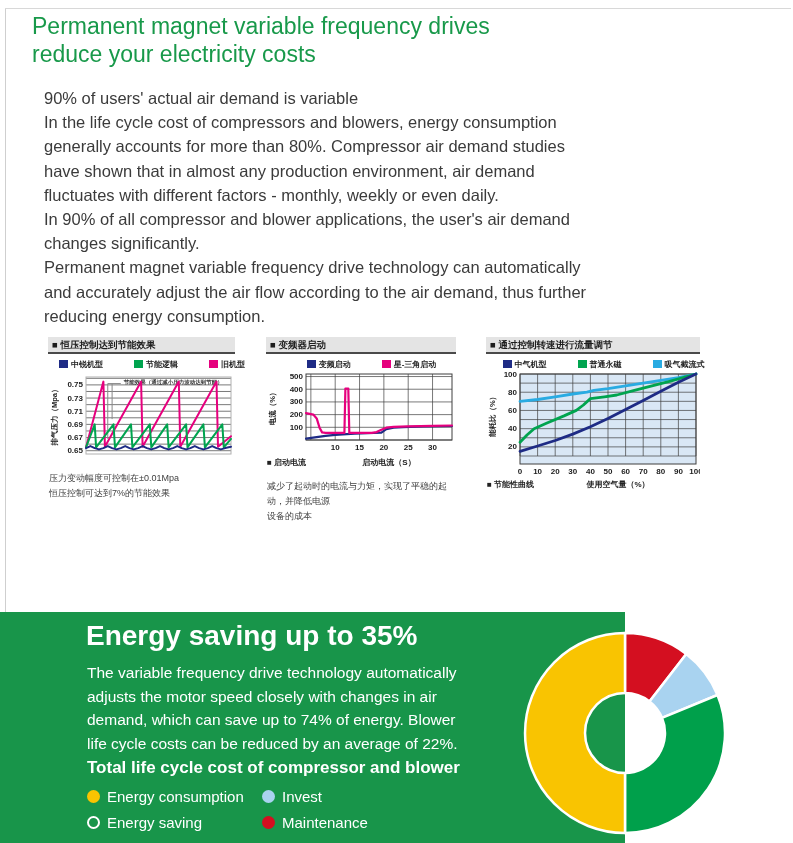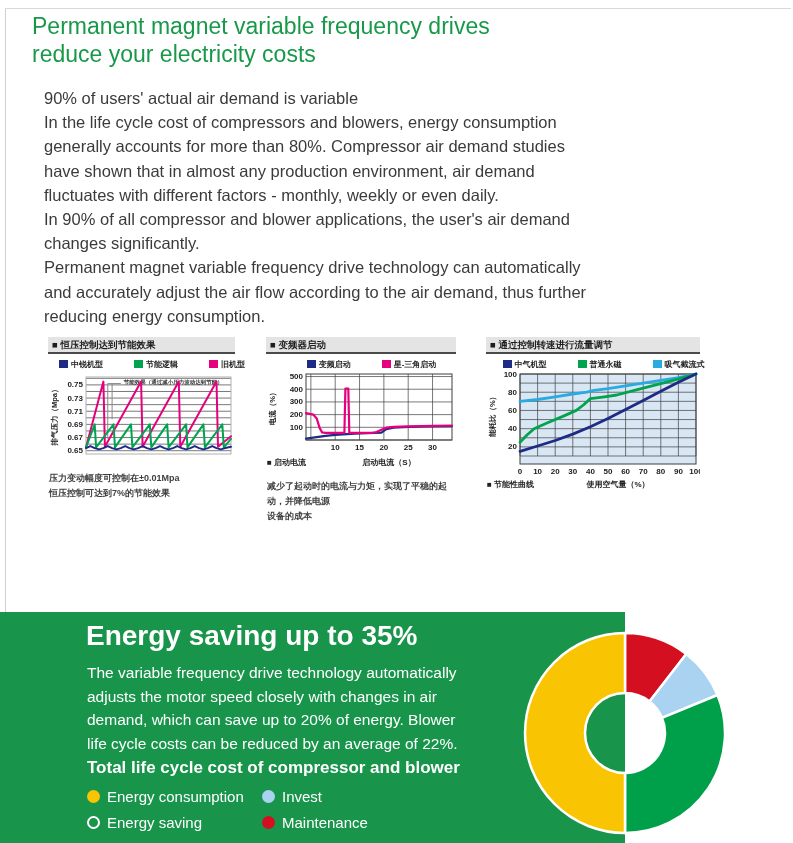--- a/index.html
+++ b/index.html
@@ -11,21 +11,21 @@
         color:#18994a;line-height:28px;letter-spacing:0;}
   .intro{position:absolute;left:44px;top:86px;width:660px;font-size:16.5px;color:#3b3b3b;
         line-height:24.2px;}
   .chart-panel{position:absolute;top:337px;}
   .ch-header{height:15px;line-height:15px;background:#e4e4e4;border-bottom:2px solid #4a4a4a;
         font-size:9.5px;font-weight:bold;color:#1d1d1d;padding-left:4px;white-space:nowrap;overflow:hidden;}
   .ch-legend{margin-top:4px;display:flex;justify-content:center;gap:10px;font-size:8px;
         color:#222;align-items:center;height:12px;font-weight:600;white-space:nowrap;}
   .leg-item{display:inline-flex;align-items:center;gap:3px;padding-left:21px;}
   .leg-swatch{display:inline-block;width:9px;height:8px;}
-  .ch-caption{margin-top:7px;font-size:9px;font-weight:700;color:#3f3f3f;line-height:15px;padding-left:1px;}
+  .ch-caption{margin-top:7px;font-size:9px;font-weight:400;color:#3f3f3f;line-height:15px;padding-left:1px;}
   .banner{position:absolute;left:0;top:612px;width:625px;height:231px;background:#18954a;color:#fff;}
   .bn-heading{position:absolute;left:86px;top:8px;font-size:28px;font-weight:bold;}
   .bn-body{position:absolute;left:87px;top:49px;font-size:15.5px;line-height:23.5px;font-weight:500;}
   .bn-sub{position:absolute;left:87px;top:146px;font-size:17px;font-weight:bold;}
   .bn-legend{position:absolute;left:87px;top:176px;display:grid;grid-template-columns:175px auto;
         grid-row-gap:9px;font-size:15px;font-weight:500;}
   .bn-leg-item{display:flex;align-items:center;gap:7px;}
   .bn-marker{width:13px;height:13px;border-radius:50%;box-sizing:border-box;flex:none;}
   .bn-marker.hollow{border:2.5px solid #fff;background:transparent;}
   #donut{position:absolute;left:513px;top:621px;}
@@ -197,21 +197,21 @@
         <polyline points="34.0,81.4 51.6,76.0 69.2,70.5 86.8,64.1 104.4,56.8 122.0,48.6 139.6,39.5 157.2,30.4 174.8,21.3 192.4,12.2 210.0,4.0" fill="none" stroke="#1e2b85" stroke-width="2.8" stroke-linejoin="round" stroke-linecap="round"></polyline>
       </svg>
     <div class="ch-caption"></div>
   </div>
 
   <div class="banner">
     <div class="bn-heading">Energy saving up to 35%</div>
     <div class="bn-body">
         <div>The variable frequency drive technology automatically</div>
         <div>adjusts the motor speed closely with changes in air</div>
-        <div>demand, which can save up to 20% of energy. Blower</div>
+        <div>demand, which can save up to 74% of energy. Blower</div>
         <div>life cycle costs can be reduced by an average of 22%.</div>
       </div>
     <div class="bn-sub">Total life cycle cost of compressor and blower</div>
     <div class="bn-legend">
         <div class="bn-leg-item">
           <span class="bn-marker" style="background: rgb(249, 196, 1);"></span>
           <span>Energy consumption</span>
         </div>
         <div class="bn-leg-item">
           <span class="bn-marker" style="background: rgb(169, 211, 240);"></span>

